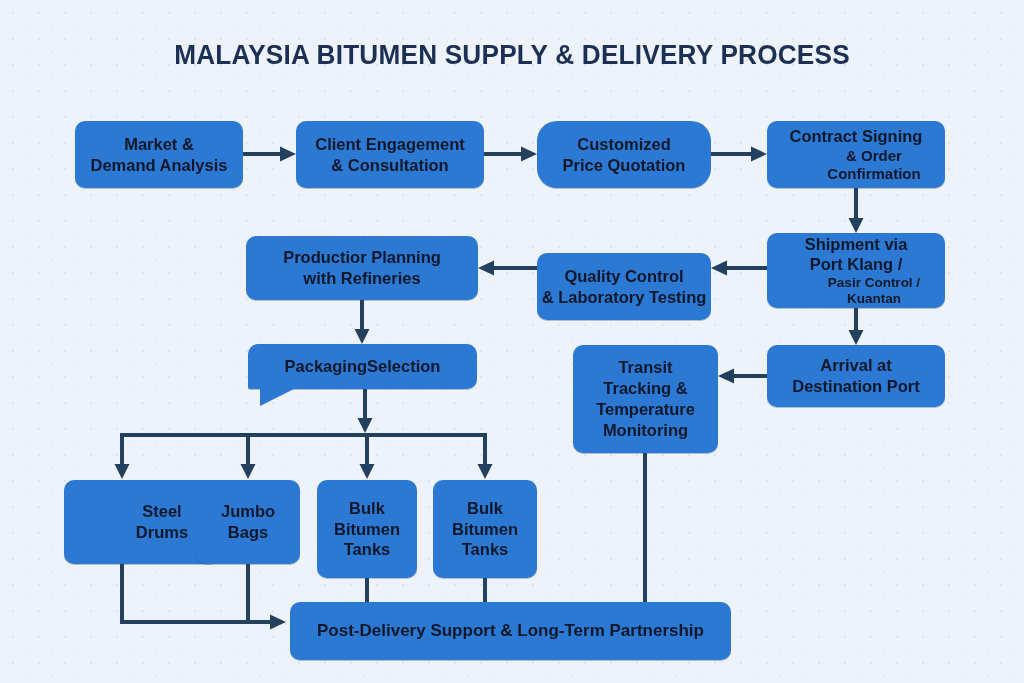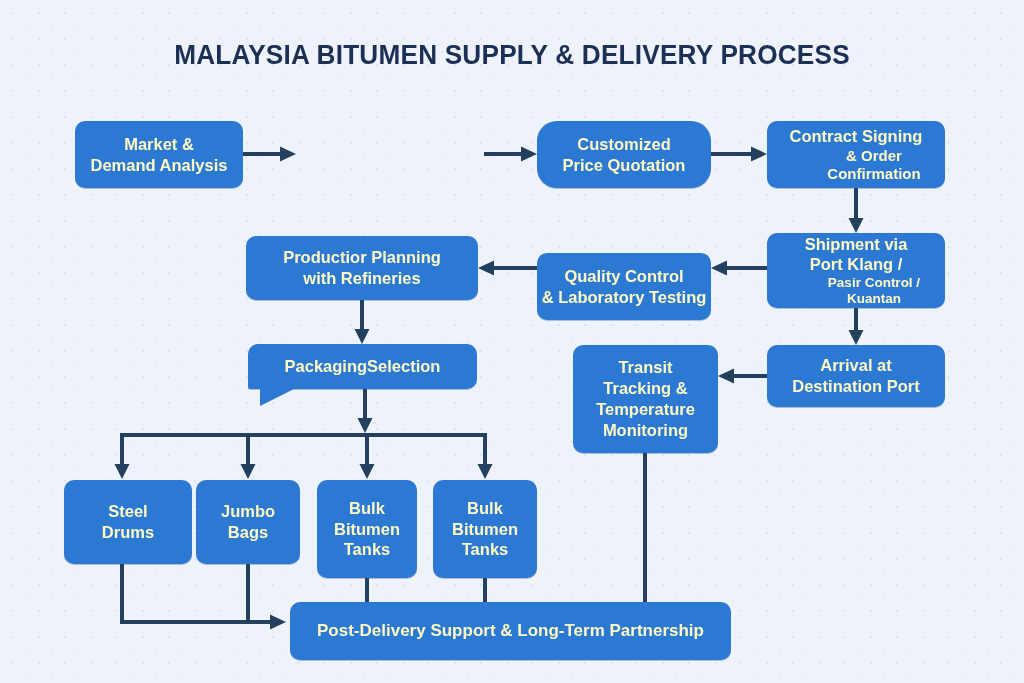--- a/index.html
+++ b/index.html
@@ -15,21 +15,21 @@
   }
   .title{
     position:absolute;left:0;top:40px;width:1024px;
     text-align:center;font-size:27px;font-weight:bold;
     letter-spacing:.2px;color:#1c2f55;
     transform:scaleX(.97);
   }
   .node{
     position:absolute;display:flex;flex-direction:column;
     align-items:center;justify-content:center;
-    background:#2b79d2;color:#fef9c3;border-radius:10px;
+    background:#2b79d2;color:#0f172a;border-radius:10px;
     text-align:center;box-shadow:0 1px 0 rgba(23,61,120,.28);
   }
   .node-label{white-space:pre-line;font-weight:bold;font-size:16.5px;line-height:1.26;}
   .node-sub{white-space:pre-line;font-weight:bold;line-height:1.2;margin-left:36px;}
   
   .n-market    {left:75px;  top:121px; width:168px; height:67px;}
   .n-client    {left:296px; top:121px; width:188px; height:67px;}
   .n-quote     {left:537px; top:121px; width:174px; height:67px;border-radius:20px;}
   .n-contract  {left:767px; top:121px; width:178px; height:67px;}
   .n-contract .node-sub{font-size:15px;}
@@ -40,21 +40,21 @@
   .n-shipment .node-sub{font-size:13.5px;}
   
   .n-packaging {left:248px; top:344px; width:229px; height:45px; border-bottom-left-radius:2px;}
   .n-packaging::after{
     content:"";position:absolute;left:12px;top:100%;width:0;height:0;
     border-right:34px solid transparent;border-top:17px solid #2b79d2;
   }
   .n-transit   {left:573px; top:345px; width:145px; height:108px;}
   .n-arrival   {left:767px; top:345px; width:178px; height:62px;}
   
-  .n-steel     {left:64px;  top:480px; width:128px; height:84px;}
+  .n-steel     {left:64px;  top:480px; width:116px; height:84px;padding-left:40px;}
   .n-jumbo     {left:196px; top:480px; width:104px; height:84px;}
   .n-bulk1     {left:317px; top:480px; width:100px; height:98px;}
   .n-bulk2     {left:433px; top:480px; width:104px; height:98px;}
   
   .n-post      {left:290px; top:602px; width:441px; height:58px;}
   .n-post .node-label{font-size:17px;}
   svg.connectors{position:absolute;left:0;top:0;pointer-events:none;}
   svg.connectors line, svg.connectors polyline{
     stroke:#24405f;stroke-width:4;fill:none;
   }
@@ -150,20 +150,24 @@
     <g>
       <line x1="645" y1="453" x2="645" y2="604"></line>
     </g>
   </svg>
 
   <div class="node n-market">
     <span class="node-label">Market &amp;
 Demand Analysis</span>
   </div>
 
+  <div class="node n-client">
+    <span class="node-label">Client Engagement
+&amp; Consultation</span>
+  </div>
 
   <div class="node n-quote">
     <span class="node-label">Customized
 Price Quotation</span>
   </div>
 
   <div class="node n-contract">
     <span class="node-label">Contract Signing</span>
     <span class="node-sub">&amp; Order Confirmation</span>
   </div>

